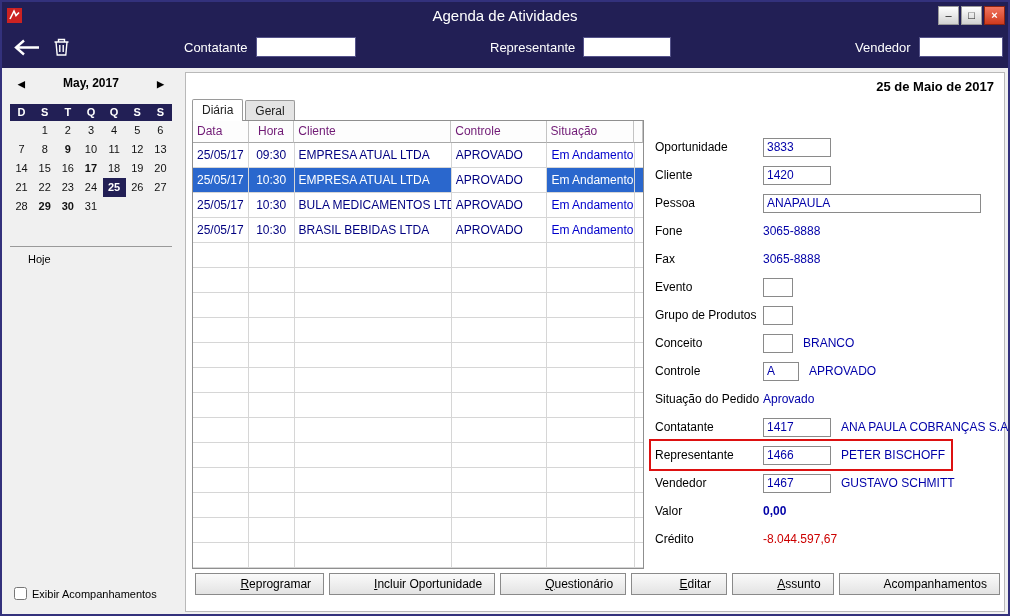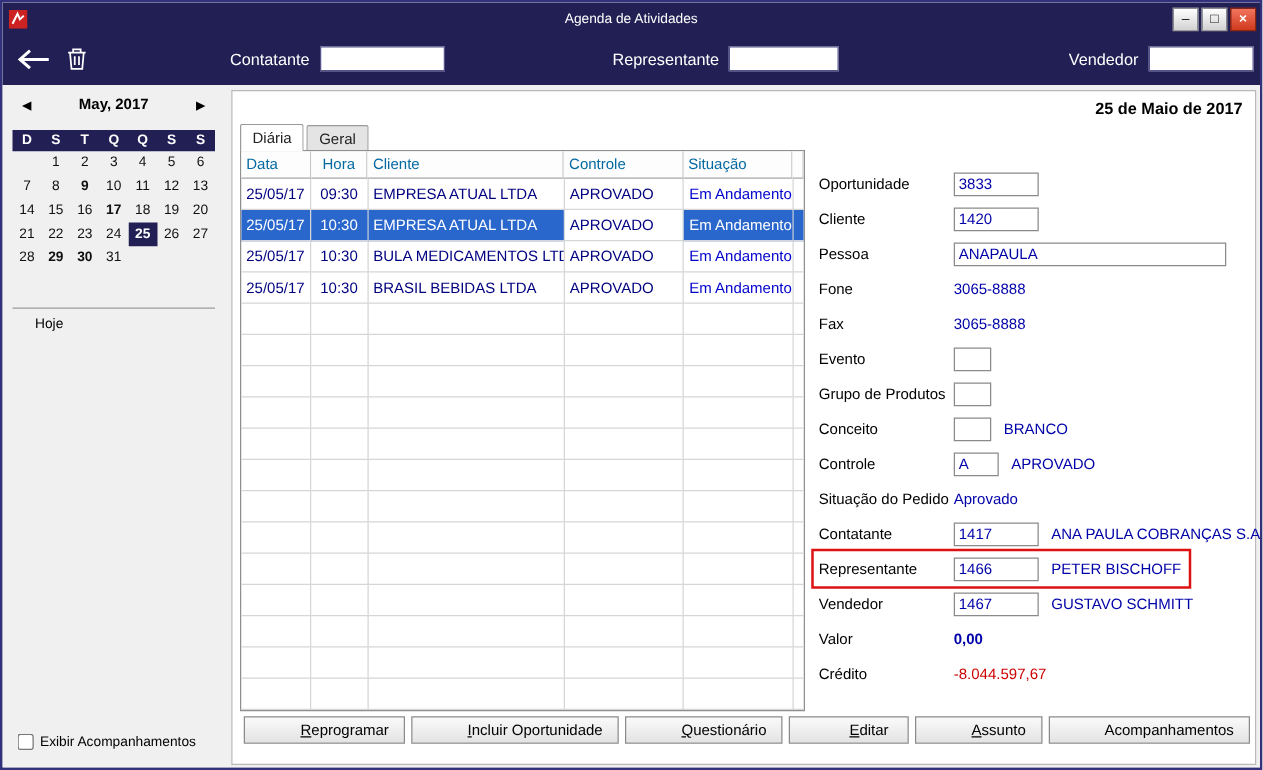--- a/index.html
+++ b/index.html
@@ -3,21 +3,21 @@
 <meta charset="utf-8">
 <style>
   *{margin:0;padding:0;box-sizing:border-box;}
   html,body{width:1010px;height:616px;}
   body{font-family:"Liberation Sans",sans-serif;background:#d8d8d8;}
   .window{position:relative;width:1010px;height:616px;border:2px solid #33317c;background:#f0f0f0;overflow:hidden;}
 
   
   .titlebar{height:26px;background:#221f55;display:flex;align-items:center;position:relative;color:#fff;}
   .app-icon{margin-left:5px;display:flex;}
-  .title{position:absolute;left:0;right:0;text-align:center;font-size:11px;}
+  .title{position:absolute;left:0;right:0;text-align:center;font-size:15px;}
   .win-buttons{margin-left:auto;margin-right:3px;display:flex;gap:2px;position:relative;z-index:1;}
   .winbtn{width:21px;height:19px;border:1px solid #9a9a9a;background:linear-gradient(#ffffff,#d2d2d2);font-size:11px;line-height:1;display:flex;align-items:center;justify-content:center;cursor:pointer;font-family:inherit;color:#111;padding:0;}
   .winbtn.close{background:linear-gradient(#f2755e,#cf3a1e);border-color:#8d2410;color:#fff;font-weight:bold;}
 
   
   .toolbar{height:40px;background:#221f55;position:relative;}
   .tool-icon{position:absolute;top:11px;display:flex;cursor:pointer;}
   .tool-icon.back{left:12px;}
   .tool-icon.trash{left:50px;top:9px;}
   .tb-group{position:absolute;display:flex;align-items:center;gap:8px;color:#fff;font-size:13px;top:9px;}
@@ -51,21 +51,21 @@
   .date-header{position:absolute;top:6px;right:10px;font-size:13px;font-weight:bold;color:#000;}
   .tabs{position:absolute;left:6px;top:26px;display:flex;align-items:flex-end;}
   .tab{font-size:12px;padding:3px 9px;border:1px solid #9a9a9a;border-bottom:none;background:#e4e4e4;margin-right:2px;color:#222;cursor:pointer;border-radius:2px 2px 0 0;text-align:right;}
   .tab.active{background:#fff;padding-bottom:4px;position:relative;z-index:2;}
 
   
   .grid-table{position:absolute;left:6px;top:47px;width:452px;height:449px;border:1px solid #8f8f8f;background:#fff;overflow:hidden;font-size:12px;}
   .gt-row{display:flex;height:25px;}
   .gt-row.header{height:22px;}
   .gt-cell{border-right:1px solid #d6d6d6;border-bottom:1px solid #d6d6d6;padding:0 4px;line-height:24px;white-space:nowrap;overflow:hidden;color:#000080;}
-  .gt-row.header .gt-cell{line-height:21px;color:#0369a1;border-right:1px solid #c4c4c4;border-bottom:1px solid #a8a8a8;background:#fdfdfd;}
+  .gt-row.header .gt-cell{line-height:21px;color:#701a75;border-right:1px solid #c4c4c4;border-bottom:1px solid #a8a8a8;background:#fdfdfd;}
   .col0{width:56px;}
   .col1{width:46px;text-align:center;}
   .col2{width:158px;}
   .col3{width:96px;}
   .col4{width:88px;}
   .colf{flex:1;border-right:none;}
   .gt-cell.situ{color:#0000cd;}
   .gt-row.selected .gt-cell{background:#2a67cd;color:#fff;}
   .gt-row.selected .gt-cell.situ{color:#fff;}
   .gt-row.selected .gt-cell.ctl-cell{background:#fff;color:#000080;}

